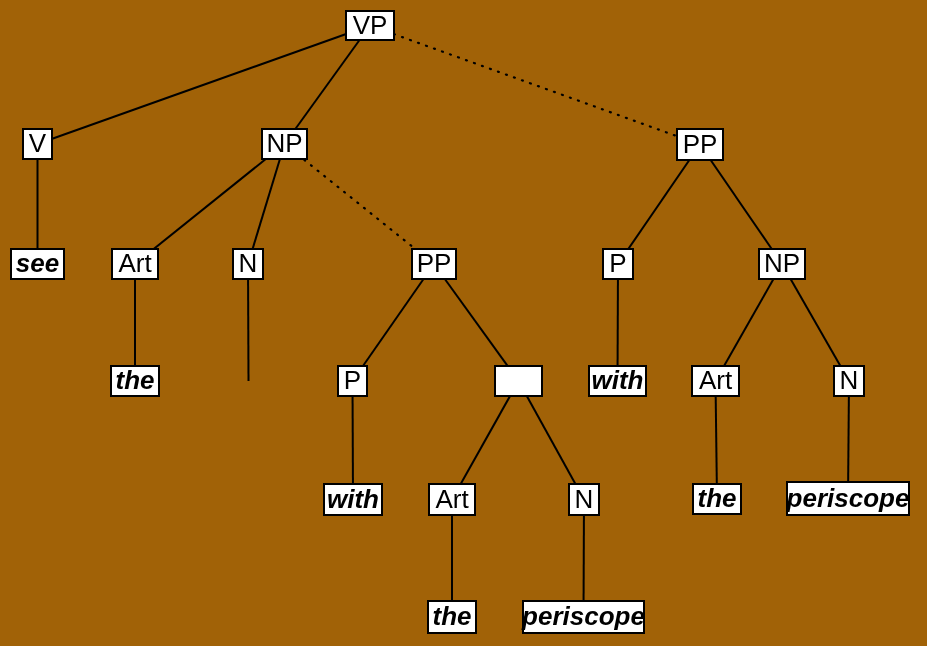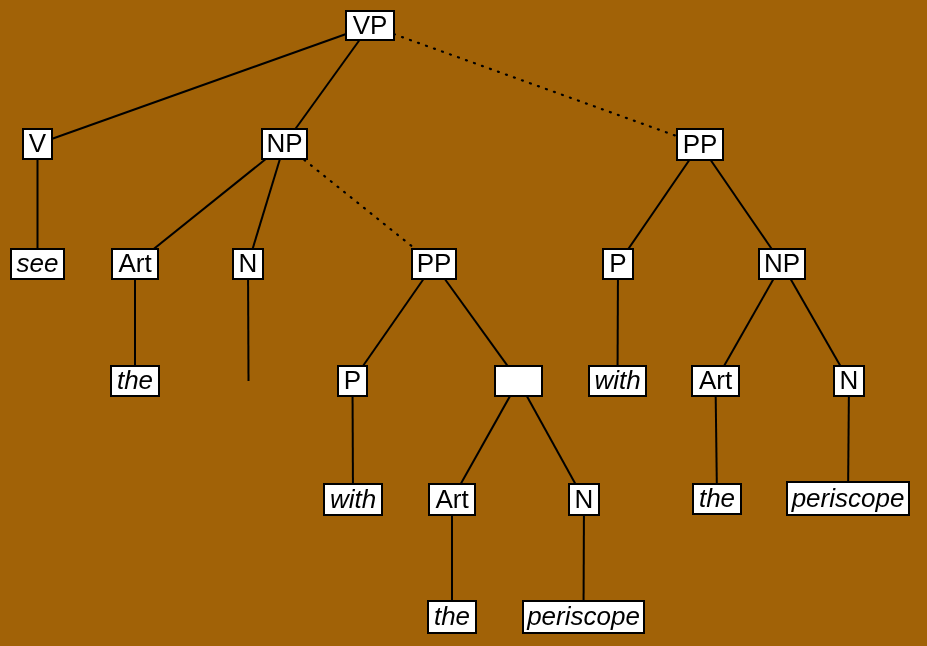--- a/index.html
+++ b/index.html
@@ -44,20 +44,21 @@
     align-items: center;
     justify-content: center;
     font-size: 26px;
     line-height: 1;
     white-space: nowrap;
     letter-spacing: 0px;
     padding-bottom: 2px;
   }
   .terminal {
     font-style: italic;
+    font-weight: bold;
   }
 </style>
 </head>
 <body>
 
 <div id="canvas">
   <svg id="edges-svg">
       <line x1="370" y1="25.5" x2="37.5" y2="144" class="edge"></line>
       <line x1="370" y1="25.5" x2="284.5" y2="144" class="edge"></line>
       <line x1="370" y1="25.5" x2="700" y2="144.5" class="edge edge-dotted"></line>

